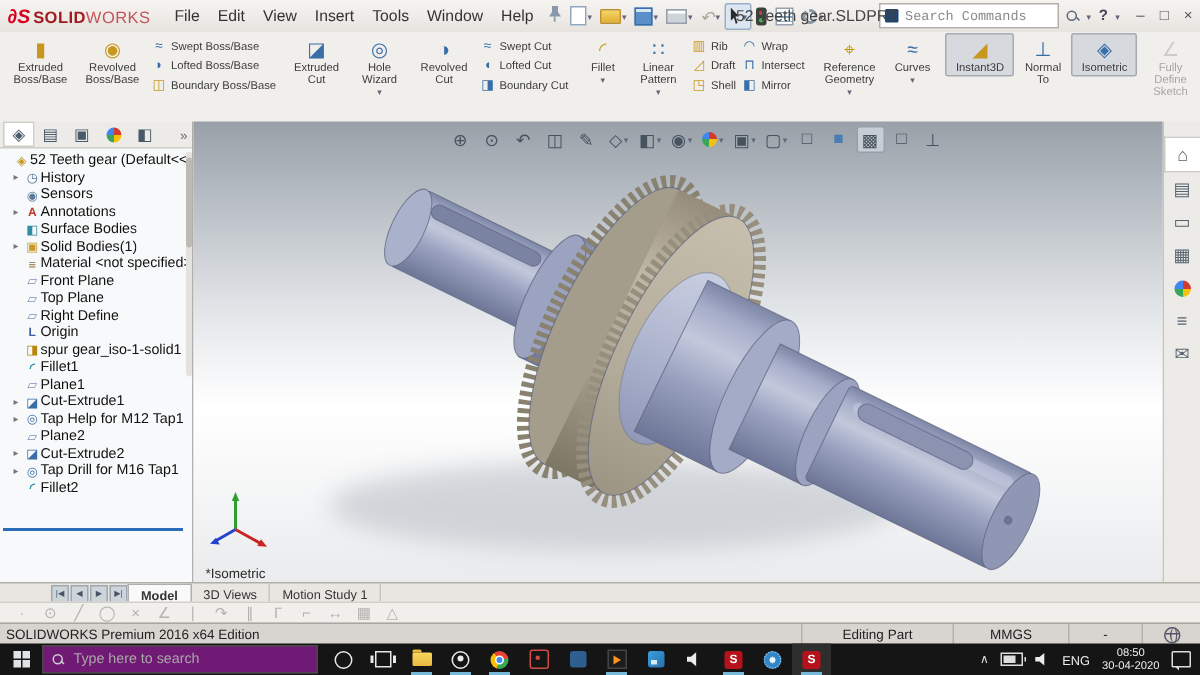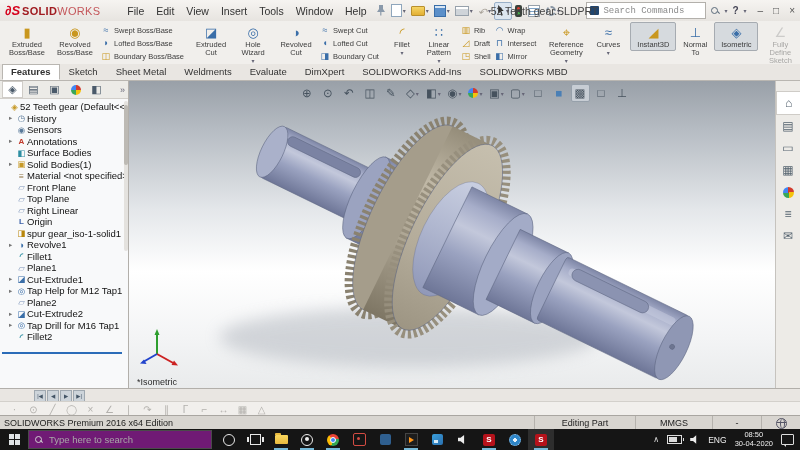--- a/index.html
+++ b/index.html
@@ -5,21 +5,21 @@
   html,body{margin:0;padding:0;background:#000;}
   .screen{position:relative;width:800px;height:450px;overflow:hidden;font-family:"Liberation Sans",sans-serif;
           -webkit-font-smoothing:antialiased;background:#f1efec;}
   
   .titlebar{position:absolute;top:0;left:0;right:0;height:21px;background:linear-gradient(#f6f4f1,#e7e4e0);
             border-bottom:1px solid #cac7c2;display:flex;align-items:center;}
   .logo{display:flex;align-items:baseline;margin-left:5px;white-space:nowrap;}
   .logo-mark{color:#d6001c;font-weight:bold;font-style:italic;font-size:13px;margin-right:2px;}
   .logo-bold{color:#a01b20;font-weight:bold;font-size:11px;letter-spacing:.3px;}
   .logo-light{color:#c4565a;font-size:11px;letter-spacing:.3px;}
-  .menus{display:flex;margin-left:21px;}
+  .menus{display:flex;margin-left:10px;}
   .menu-item{font-size:10.5px;color:#333;padding:2px 6px;cursor:default;}
   .pin{margin:0 3px;}
   .qat{display:flex;align-items:center;height:16px;padding:0 2px;margin-left:1px;border-radius:2px;}
   .qat .qcar{font-size:6px;color:#667;font-weight:normal;margin-left:1px;}
   .qsh{display:inline-block;}
   .q-new .qsh{width:9px;height:11px;background:#fff;border:1px solid #8fa6bc;}
   .q-open .qsh{width:12px;height:8px;background:linear-gradient(#f6d564,#e2af34);border:1px solid #b98f2c;border-radius:1px;}
   .q-save .qsh{width:10px;height:10px;background:#5b8fc9;border:1px solid #3a6ea8;box-shadow:inset 0 2px 0 #d8e6f4;}
   .q-print .qsh{width:12px;height:8px;background:#cfd4d9;border:1px solid #97a1ab;box-shadow:inset 0 2px 0 #fff;}
   .q-undo .qsh::before{content:"↶";font-size:11px;color:#a9a39a;}
@@ -394,31 +394,20 @@
         <span class="rlb">Fully Define Sketch</span>
       </div>
       <div class="rbtn-lg disabled" style="width:38px">
         
         
       </div>
 
     </div>
   </div>
 
-  <div class="ribbon-tabs">
-
-  <span class="rtab active">Features</span>
-      <span class="rtab">Sketch</span>
-      <span class="rtab">Sheet Metal</span>
-      <span class="rtab">Weldments</span>
-      <span class="rtab">Evaluate</span>
-      <span class="rtab">DimXpert</span>
-      <span class="rtab">SOLIDWORKS Add-Ins</span>
-      <span class="rtab">SOLIDWORKS MBD</span>
-    </div>
 
   <div class="main">
 
     <div class="lpanel">
       <div class="ptabs">
         <div style="display:flex;">
 
         <span class="ptab active">
               <i class="rg" style="font-style:normal">◈</i>
             </span>
@@ -490,40 +479,35 @@
 
           <div class="trow lvl1">
             <span class="arr"></span>
             <span class="tico" data-icon="plane"></span>
             <span class="tlbl">Top Plane</span>
           </div>
 
           <div class="trow lvl1">
             <span class="arr"></span>
             <span class="tico" data-icon="plane"></span>
-            <span class="tlbl">Right Linear</span>
+            <span class="tlbl">Right Define</span>
           </div>
 
           <div class="trow lvl1">
             <span class="arr"></span>
             <span class="tico" data-icon="origin"></span>
             <span class="tlbl">Origin</span>
           </div>
 
           <div class="trow lvl1">
             <span class="arr"></span>
             <span class="tico" data-icon="imported"></span>
             <span class="tlbl">spur gear_iso-1-solid1</span>
           </div>
 
-          <div class="trow lvl1">
-            <span class="arr">▸</span>
-            <span class="tico" data-icon="revolve"></span>
-            <span class="tlbl">Revolve1</span>
-          </div>
 
           <div class="trow lvl1">
             <span class="arr"></span>
             <span class="tico" data-icon="fillet"></span>
             <span class="tlbl">Fillet1</span>
           </div>
 
           <div class="trow lvl1">
             <span class="arr"></span>
             <span class="tico" data-icon="plane"></span>
@@ -758,20 +742,26 @@
   </div>
 
   <div class="modeltabs">
     <div class="mnav">
 
     <span>|◀</span>
         <span>◀</span>
         <span>▶</span>
         <span>▶|</span>
       </div>
+    <div style="display:flex;height:100%;">
+
+    <span class="mtab active">Model</span>
+        <span class="mtab">3D Views</span>
+        <span class="mtab">Motion Study 1</span>
+      </div>
   </div>
 
   <div class="sketchbar">
 
   <span class="sktool">·</span>
       <span class="sktool">⊙</span>
       <span class="sktool">╱</span>
       <span class="sktool">◯</span>
       <span class="sktool">×</span>
       <span class="sktool">∠</span>

